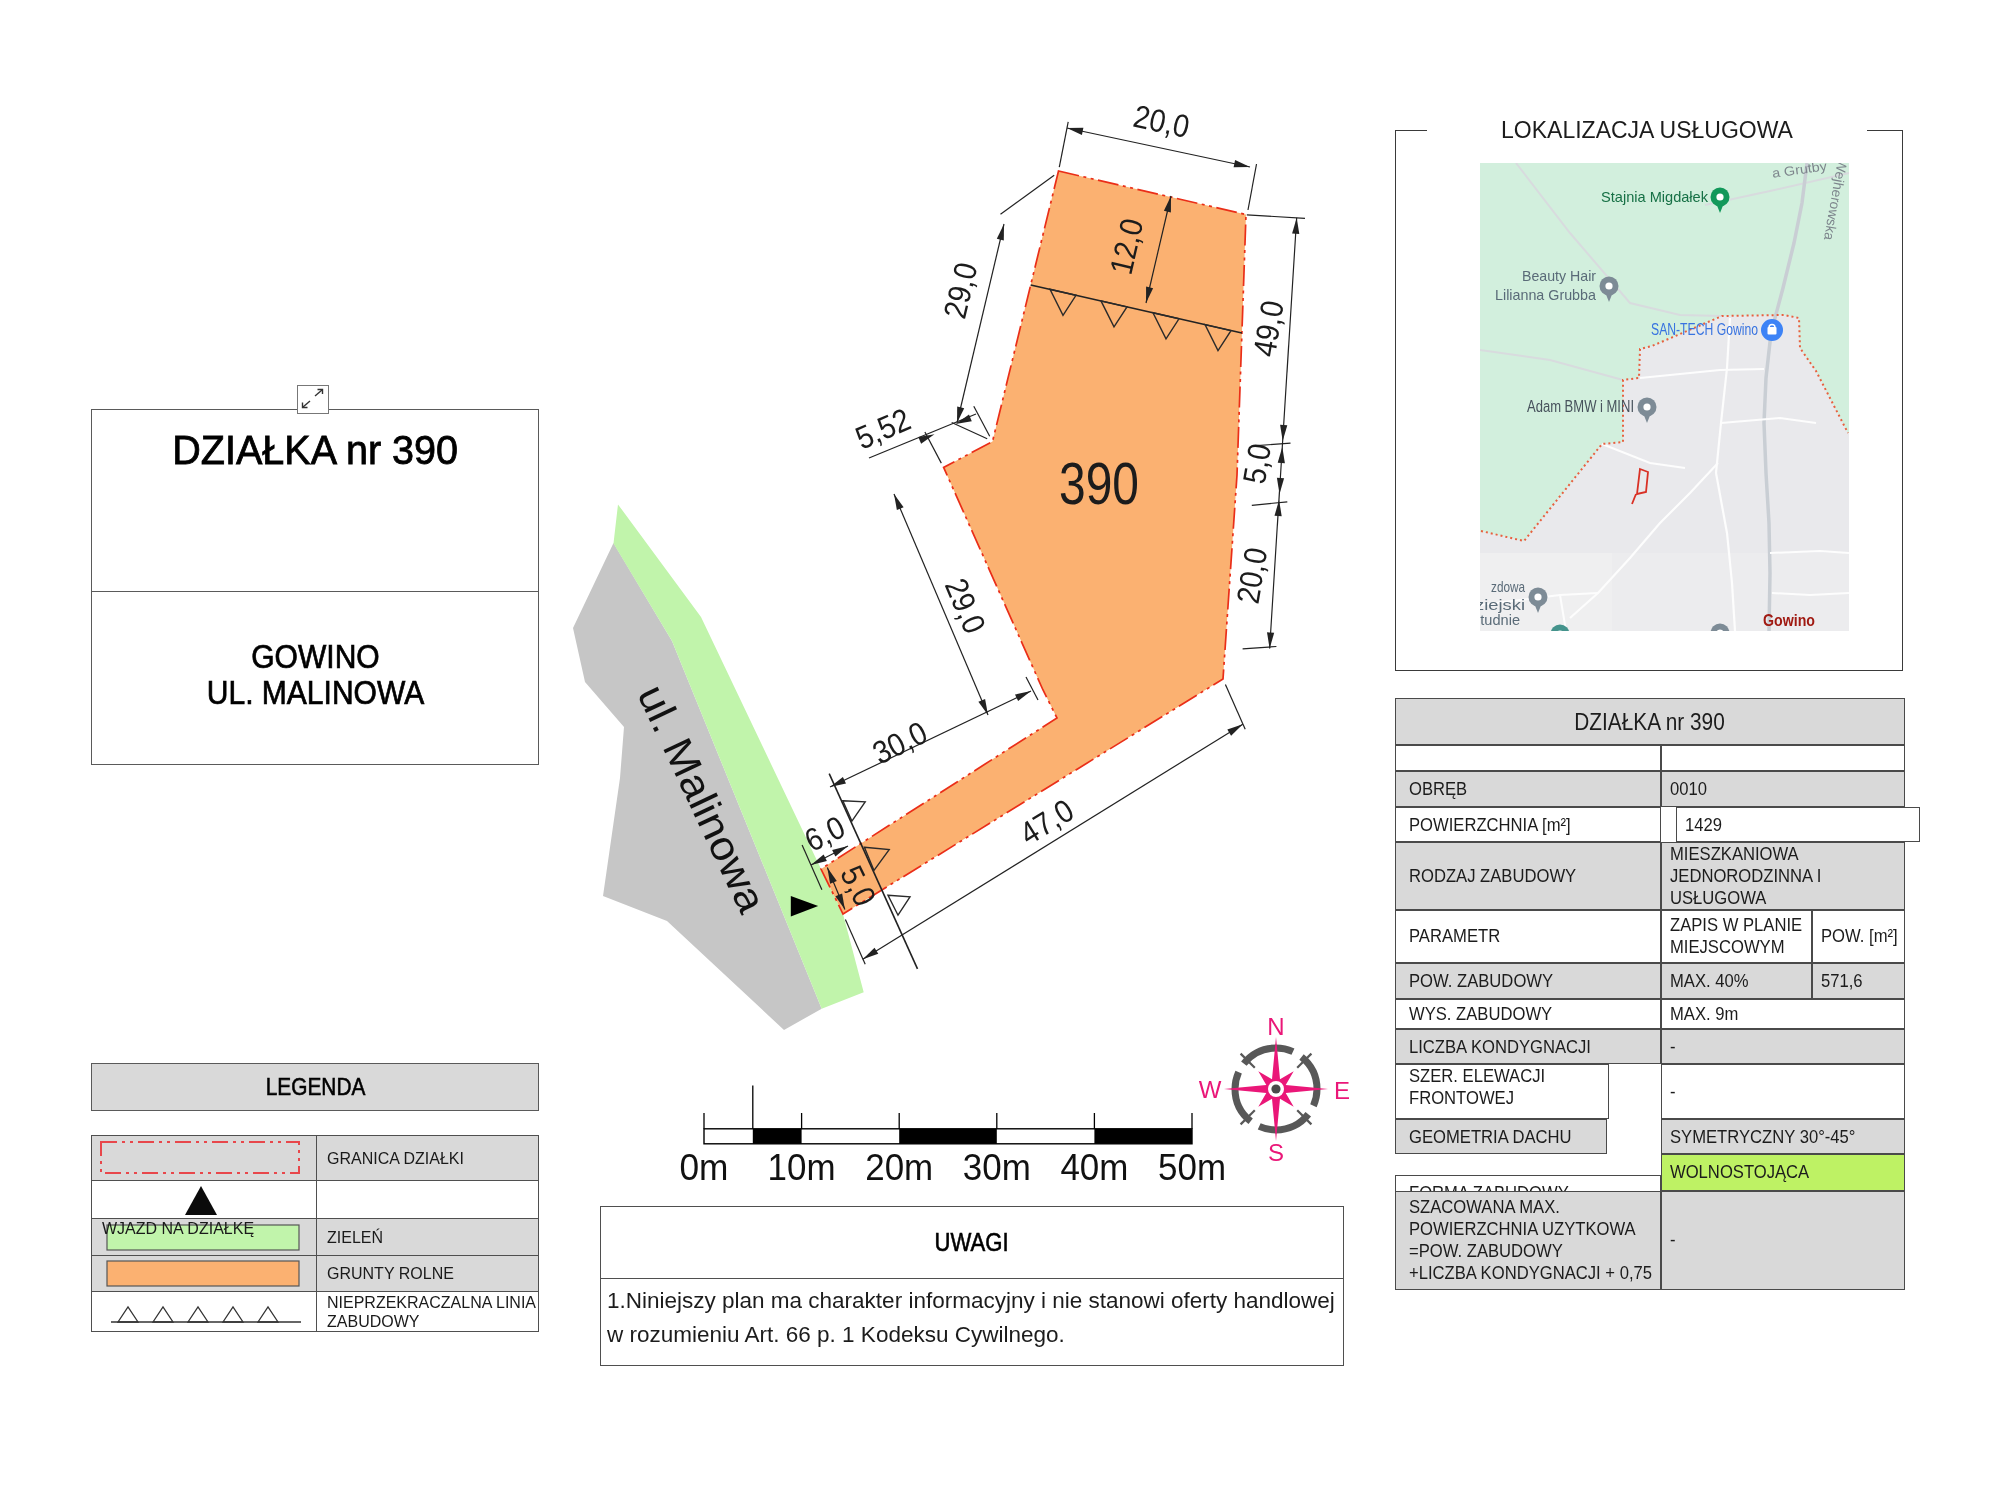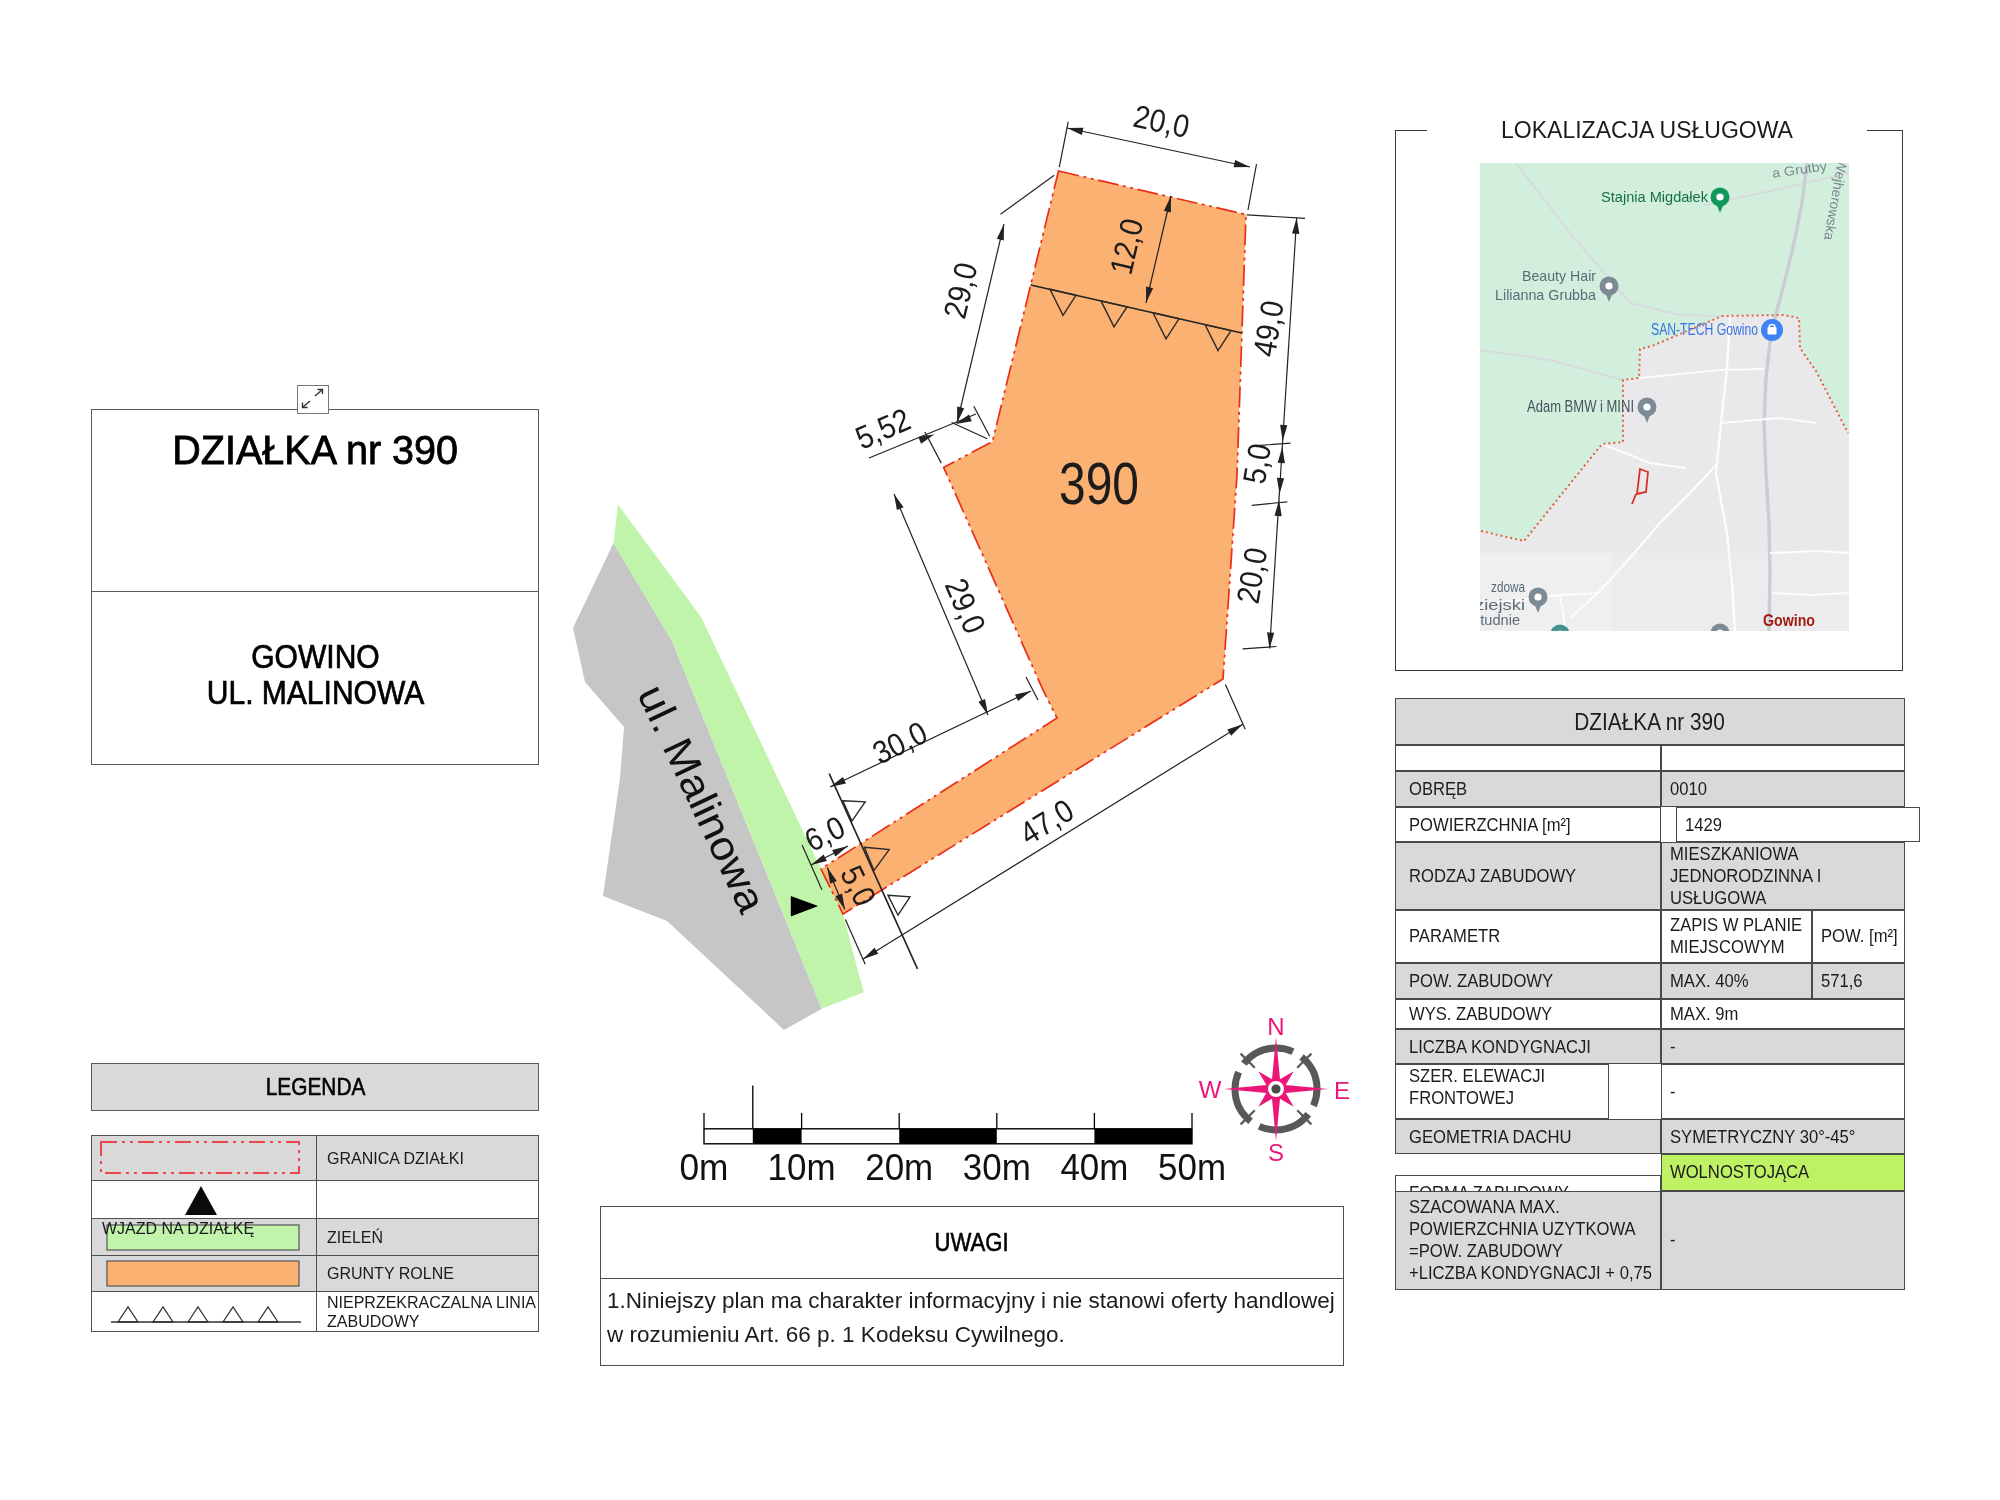--- a/index.html
+++ b/index.html
@@ -358,21 +358,21 @@
     </div>
     <div class="abs" style="left:266px;top:331.2px;width:244.8px;height:34.400000000000034px;background:#d9d9d9;border:1px solid #4a4a4a;display:flex;align-items:center;padding-left:8px;">
       <span class="cxl" style="font-size:17.5px;line-height:22.0px;font-weight:normal;color:#1c1c1c;white-space:nowrap">-</span>
     </div>
     <div class="abs" style="left:0px;top:365.6px;width:214px;height:55.5px;background:#fff;border:1px solid #4a4a4a;display:flex;align-items:flex-start;padding-left:13px;">
       <span class="cxl" style="font-size:17.5px;line-height:22.0px;font-weight:normal;color:#1c1c1c;white-space:nowrap">SZER. ELEWACJI<br>FRONTOWEJ</span>
     </div>
     <div class="abs" style="left:266px;top:365.6px;width:244.8px;height:55.5px;background:#fff;border:1px solid #4a4a4a;display:flex;align-items:center;padding-left:8px;">
       <span class="cxl" style="font-size:17.5px;line-height:22.0px;font-weight:normal;color:#1c1c1c;white-space:nowrap">-</span>
     </div>
-    <div class="abs" style="left:0px;top:421.1px;width:266px;height:34.799999999999955px;background:#d9d9d9;border:1px solid #4a4a4a;display:flex;align-items:center;padding-left:13px;">
+    <div class="abs" style="left:0px;top:421.1px;width:212px;height:34.799999999999955px;background:#d9d9d9;border:1px solid #4a4a4a;display:flex;align-items:center;padding-left:13px;">
       <span class="cxl" style="font-size:17.5px;line-height:22.0px;font-weight:normal;color:#1c1c1c;white-space:nowrap">GEOMETRIA DACHU</span>
     </div>
     <div class="abs" style="left:266px;top:421.1px;width:244.8px;height:34.799999999999955px;background:#d9d9d9;border:1px solid #4a4a4a;display:flex;align-items:center;padding-left:8px;">
       <span class="cxl" style="font-size:17.5px;line-height:22.0px;font-weight:normal;color:#1c1c1c;white-space:nowrap">SYMETRYCZNY 30°-45°</span>
     </div>
     <div class="abs" style="left:0px;top:477px;width:266px;height:36.60000000000002px;background:#fff;border:1px solid #4a4a4a;display:flex;align-items:center;padding-left:13px;">
       <span class="cxl" style="font-size:17.5px;line-height:22.0px;font-weight:normal;color:#1c1c1c;white-space:nowrap">FORMA ZABUDOWY</span>
     </div>
     <div class="abs" style="left:266px;top:455.9px;width:244.8px;height:36.60000000000002px;background:#bef264;border:1px solid #4a4a4a;display:flex;align-items:center;padding-left:8px;">
       <span class="cxl" style="font-size:17.5px;line-height:22.0px;font-weight:normal;color:#1c1c1c;white-space:nowrap">WOLNOSTOJĄCA</span>

